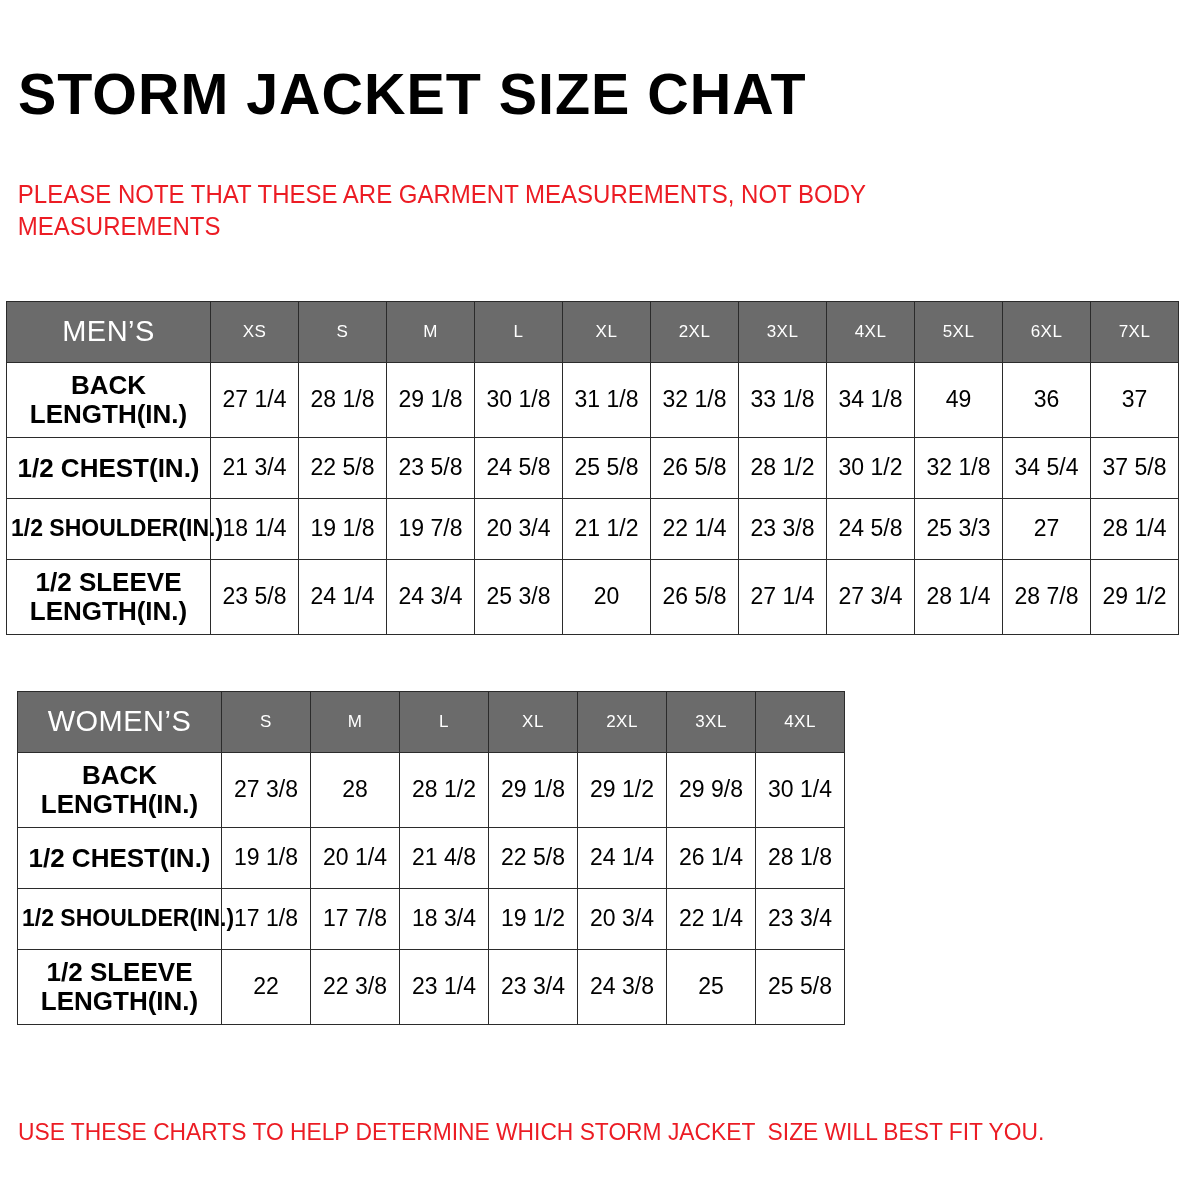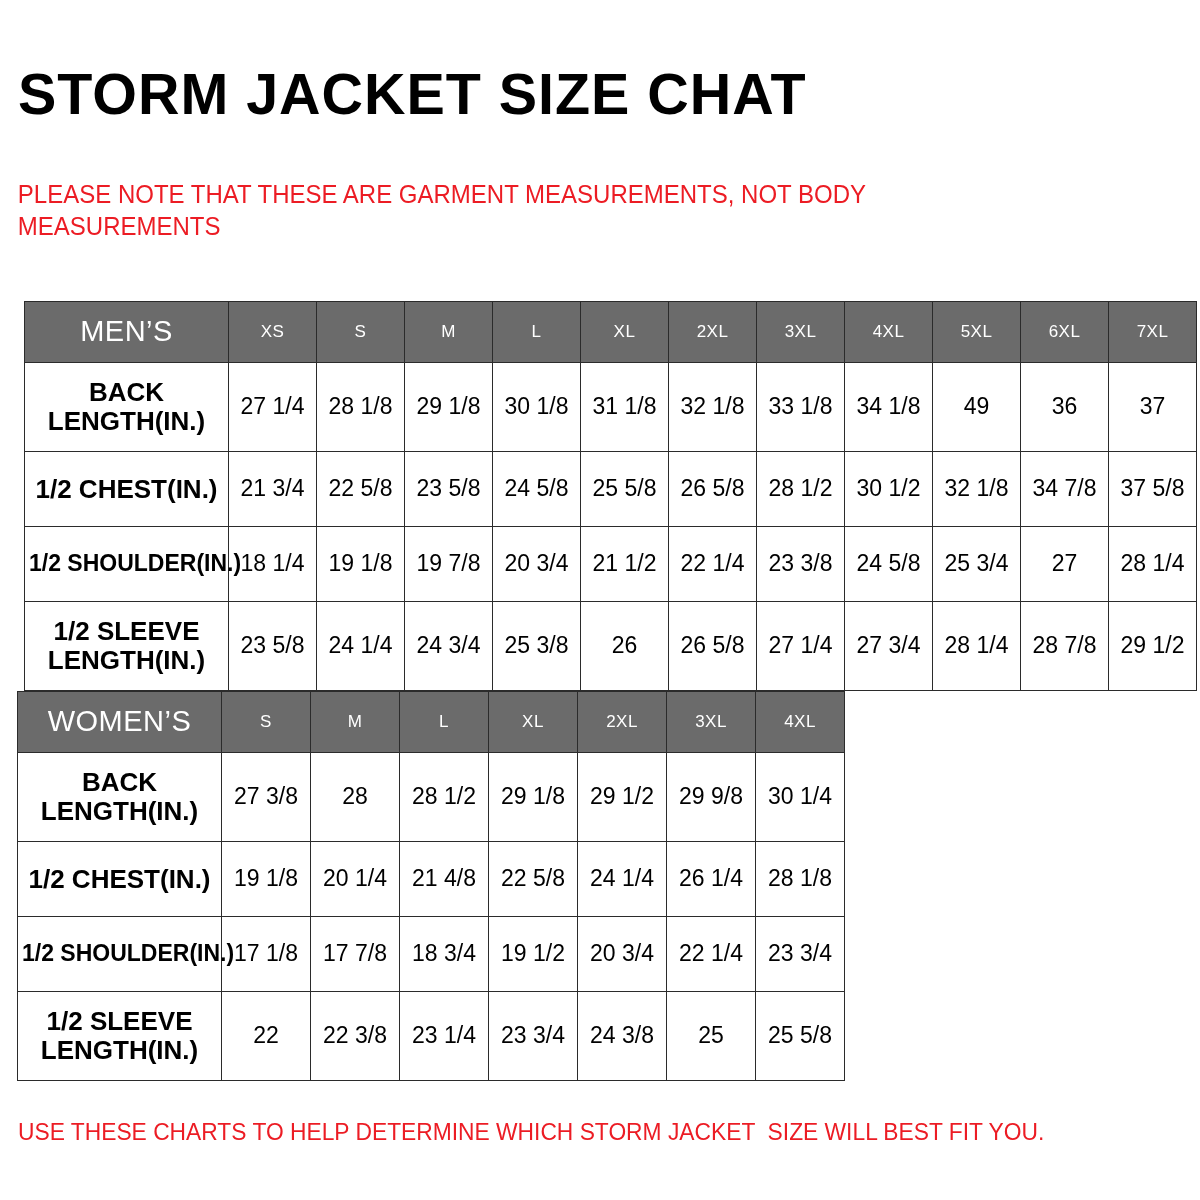--- a/index.html
+++ b/index.html
@@ -95,29 +95,29 @@
     color: #000000;
     font-family: "Liberation Sans", sans-serif;
     font-size: 23px;
     font-weight: normal;
     height: 56px;
     line-height: 1.18;
   }
   .size-table tbody td.rowlabel {
     font-size: 26px;
     font-weight: bold;
-    padding: 9px 4px;
+    padding: 2px 4px;
     line-height: 1.10;
   }
   .size-table tbody tr.tall td {
     height: 70px;
   }
 
   
-  #mens-table { position: absolute; left: 24px; top: 262px; width: 1172px; }
+  #mens-table { position: absolute; left: 6px; top: 262px; width: 1172px; }
   #mens-table col.c-label { width: 204px; }
   #mens-table col.c-size  { width: 88px; }
 
   
   #womens-table { position: absolute; left: 17px; top: 652px; width: 828px; }
   #womens-table col.c-label { width: 204px; }
   #womens-table col.c-size  { width: 89px; }
 
   .nowrap { white-space: nowrap; }
 </style>
@@ -180,44 +180,44 @@
         <td class="rowlabel nowrap">1/2  CHEST(IN.)</td>
         <td>21 3/4</td>
         <td>22 5/8</td>
         <td>23 5/8</td>
         <td>24 5/8</td>
         <td>25 5/8</td>
         <td>26 5/8</td>
         <td>28 1/2</td>
         <td>30 1/2</td>
         <td>32 1/8</td>
-        <td>34 7/8</td>
+        <td>34 5/4</td>
         <td>37 5/8</td>
       </tr>
       <tr>
         <td class="rowlabel nowrap" style="font-size:23px;">1/2  SHOULDER(IN.)</td>
         <td>18 1/4</td>
         <td>19 1/8</td>
         <td>19 7/8</td>
         <td>20 3/4</td>
         <td>21 1/2</td>
         <td>22 1/4</td>
         <td>23 3/8</td>
         <td>24 5/8</td>
-        <td>25 3/4</td>
+        <td>25 3/3</td>
         <td>27</td>
         <td>28 1/4</td>
       </tr>
       <tr class="tall">
         <td class="rowlabel"><span>1/2  SLEEVE</span><br><span>LENGTH(IN.)</span></td>
         <td>23 5/8</td>
         <td>24 1/4</td>
         <td>24 3/4</td>
         <td>25 3/8</td>
-        <td>26</td>
+        <td>20</td>
         <td>26 5/8</td>
         <td>27 1/4</td>
         <td>27 3/4</td>
         <td>28 1/4</td>
         <td>28 7/8</td>
         <td>29 1/2</td>
       </tr>
     </tbody>
   </table>
 

